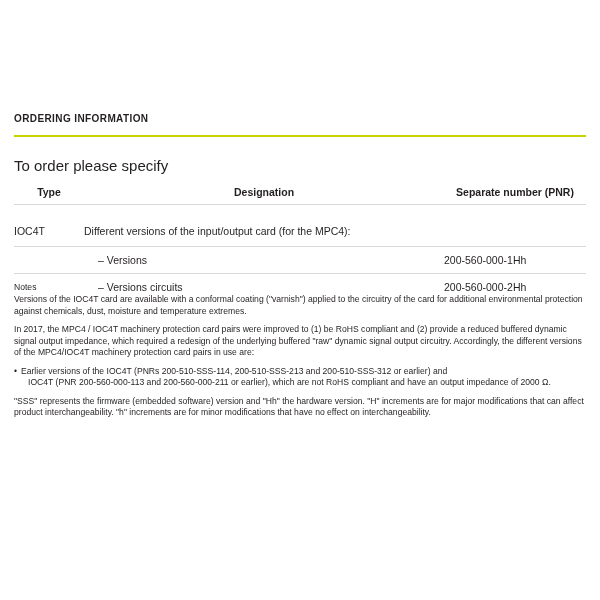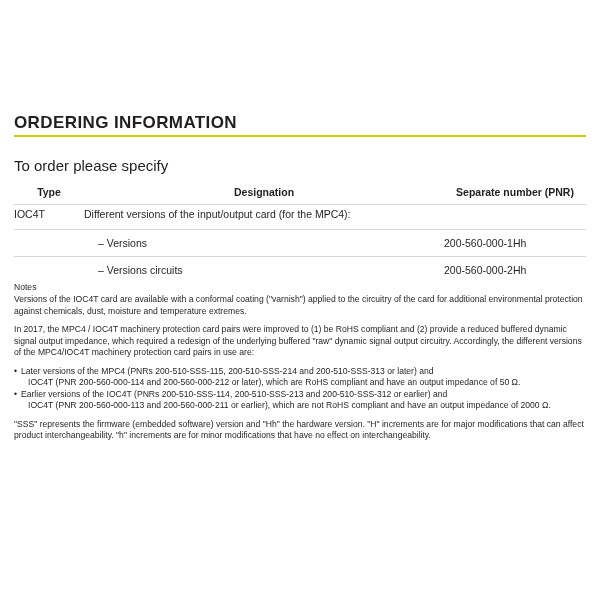--- a/index.html
+++ b/index.html
@@ -18,21 +18,21 @@
     position: relative;
     width: 600px;
     height: 600px;
     box-sizing: border-box;
     padding: 0 14px;
   }
   .section-title {
     position: absolute;
     left: 14px;
     top: 113px;
-    font-size: 17px;
+    font-size: 10px;
     font-weight: bold;
     letter-spacing: 0.4px;
     color: #231f20;
   }
   .title-rule {
     position: absolute;
     left: 14px;
     top: 135px;
     width: 572px;
     height: 1.5px;
@@ -69,21 +69,21 @@
   table.order .col-type { width: 70px; }
   table.order .col-desig { width: 360px; }
   table.order .col-pnr { width: 142px; }
   table.order tr.head-row th {
     border-bottom: 0;
   }
   table.order tr.row {
     border-top: 1px solid #d9d9d9;
   }
   table.order tr.first-row td {
-    padding-top: 3px;
+    padding-top: 20px;
     padding-bottom: 9px;
   }
   .indent {
     display: inline-block;
     padding-left: 14px;
   }
   .notes-wrap {
     position: absolute;
     left: 14px;
     top: 282px;
@@ -167,24 +167,20 @@
       </tr>
     </tbody>
   </table>
 
   <div class="notes-wrap">
     <div class="notes-label">Notes</div>
     <p class="note-p">Versions of the IOC4T card are available with a conformal coating ("varnish") applied to the circuitry of the card for additional environmental protection against chemicals, dust, moisture and temperature extremes.</p>
     <p class="note-p">In 2017, the MPC4 / IOC4T machinery protection card pairs were improved to (1) be RoHS compliant and (2) provide a reduced buffered dynamic signal output impedance, which required a redesign of the underlying buffered "raw" dynamic signal output circuitry. Accordingly, the different versions of the MPC4/IOC4T machinery protection card pairs in use are:</p>
     <ul class="bullets">
       <li>
-        <span>Later versions of the MPC4 (PNRs 200-510-SSS-115, 200-510-SSS-214 and 200-510-SSS-313 or later) and</span>
-        <span class="sub-line">IOC4T (PNR 200-560-000-114 and 200-560-000-212 or later), which are RoHS compliant and have an output impedance of 50 Ω.</span>
-      </li>
-      <li>
         <span>Earlier versions of the IOC4T (PNRs 200-510-SSS-114, 200-510-SSS-213 and 200-510-SSS-312 or earlier) and</span>
         <span class="sub-line">IOC4T (PNR 200-560-000-113 and 200-560-000-211 or earlier), which are not RoHS compliant and have an output impedance of 2000 Ω.</span>
       </li>
     </ul>
     <p class="note-p tight">"SSS" represents the firmware (embedded software) version and "Hh" the hardware version. "H" increments are for major modifications that can affect product interchangeability. "h" increments are for minor modifications that have no effect on interchangeability.</p>
   </div>
 
 </div>
 
 </body></html>

